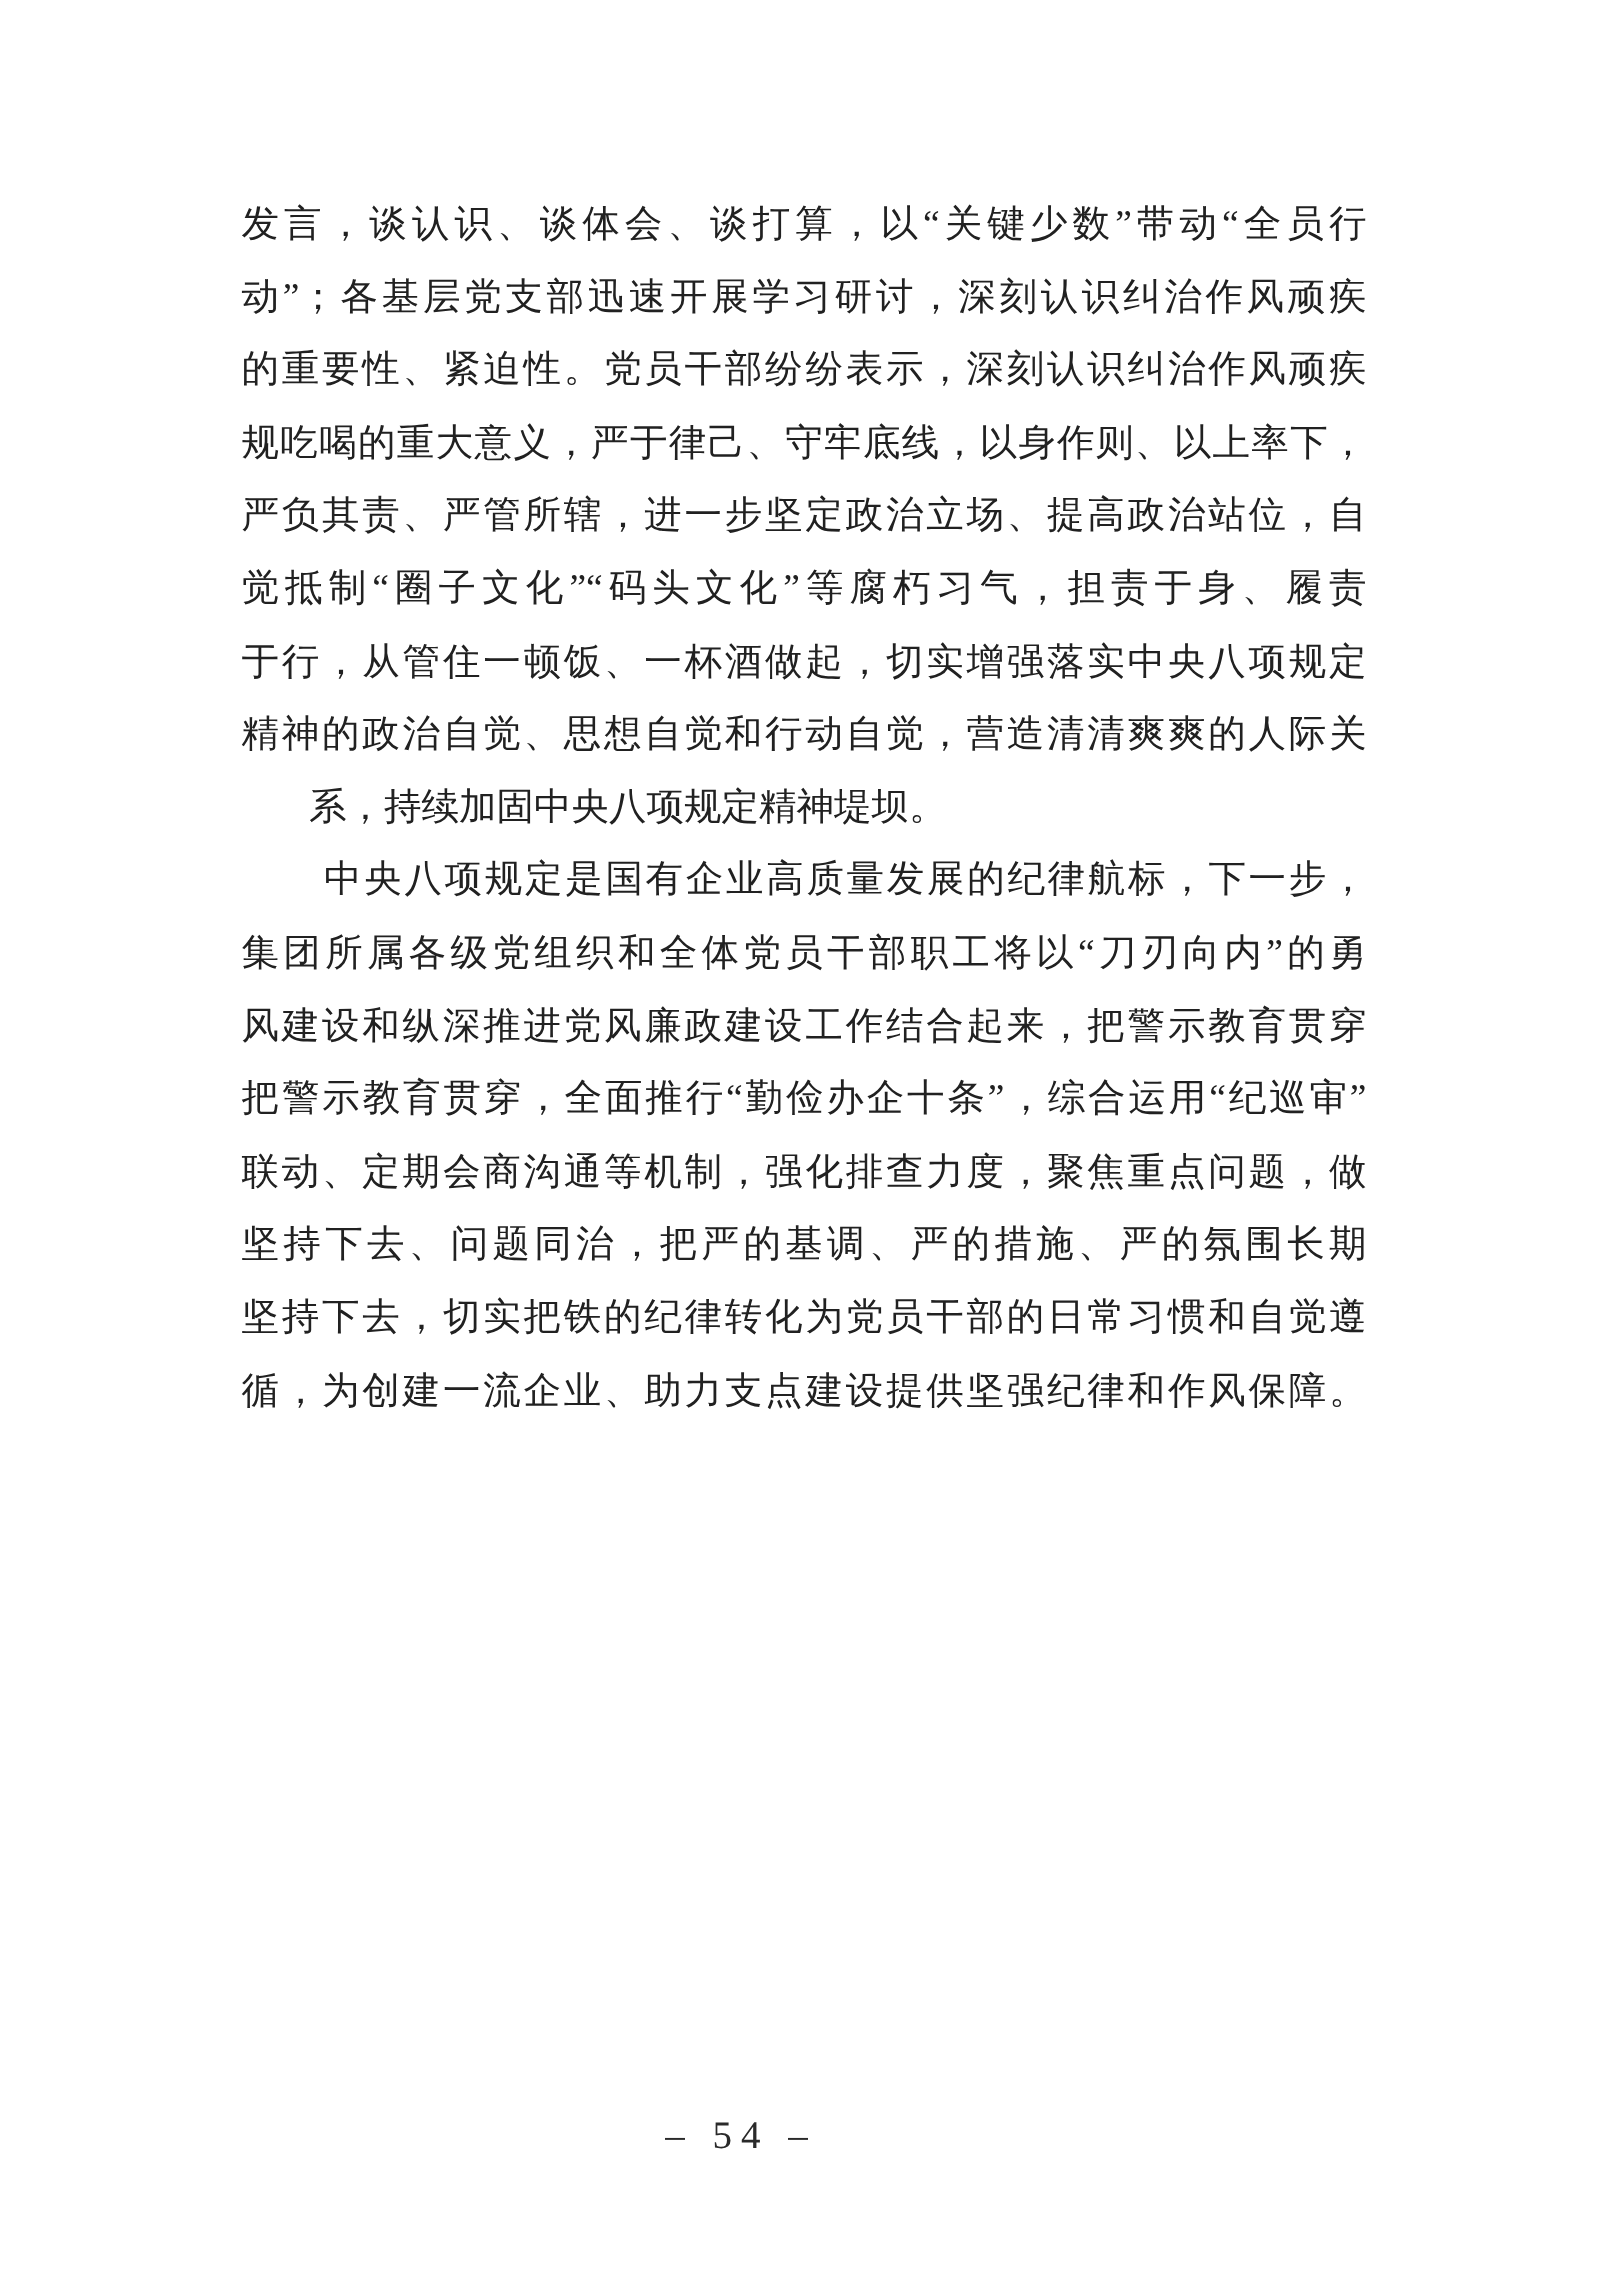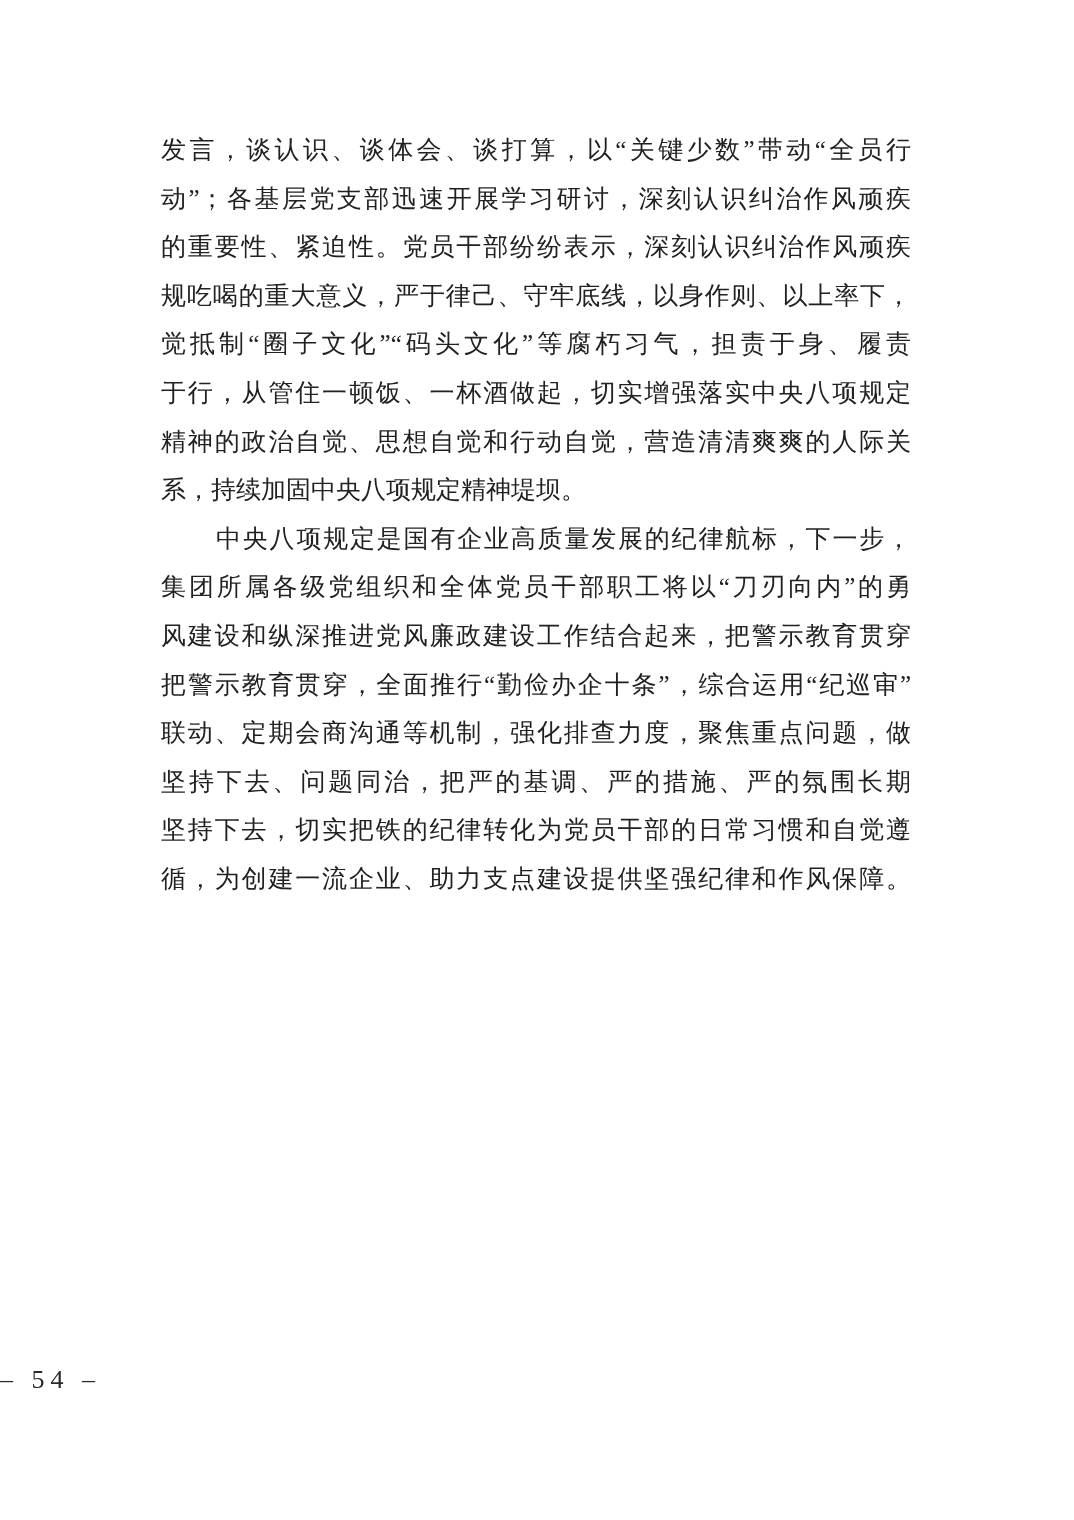--- a/index.html
+++ b/index.html
@@ -37,46 +37,48 @@
     text-justify: inter-character;
     white-space: normal;
     overflow: hidden;
     color: #212121;
   }
   .line.indent {
     padding-left: 55px;
   }
   .line.short-last {
     text-align-last: left;
+    margin-left: 45px;
   }
   .footer {
     position: absolute;
     left: 0;
-    top: 1364px;
+    top: 1408px;
     width: 100%;
-    text-align: left;
+    text-align: center;
   }
   .page-number {
     font-size: 26px;
     line-height: 32px;
     letter-spacing: 6px;
     color: #2a2a2a;
     font-family: "Liberation Serif", "DejaVu Serif", serif;
   }
 </style>
 </head>
 <body>
 
 <div class="page" style="background: rgb(255, 255, 255);">
   <div class="text-block" style="color: rgb(33, 33, 33);">
       <div class="paragraph">
         <div class="line">发言，谈认识、谈体会、谈打算，以“关键少数”带动“全员行</div>
         <div class="line">动”；各基层党支部迅速开展学习研讨，深刻认识纠治作风顽疾</div>
         <div class="line">的重要性、紧迫性。党员干部纷纷表示，深刻认识纠治作风顽疾</div>
         <div class="line">规吃喝的重大意义，严于律己、守牢底线，以身作则、以上率下，</div>
+        <div class="line">严负其责、严管所辖，进一步坚定政治立场、提高政治站位，自</div>
         <div class="line">觉抵制“圈子文化”“码头文化”等腐朽习气，担责于身、履责</div>
         <div class="line">于行，从管住一顿饭、一杯酒做起，切实增强落实中央八项规定</div>
         <div class="line">精神的政治自觉、思想自觉和行动自觉，营造清清爽爽的人际关</div>
         <div class="line short-last">系，持续加固中央八项规定精神堤坝。</div>
       </div>
       <div class="paragraph">
         <div class="line indent">中央八项规定是国有企业高质量发展的纪律航标，下一步，</div>
         <div class="line">集团所属各级党组织和全体党员干部职工将以“刀刃向内”的勇</div>
         <div class="line">风建设和纵深推进党风廉政建设工作结合起来，把警示教育贯穿</div>
         <div class="line">把警示教育贯穿，全面推行“勤俭办企十条”，综合运用“纪巡审”</div>

